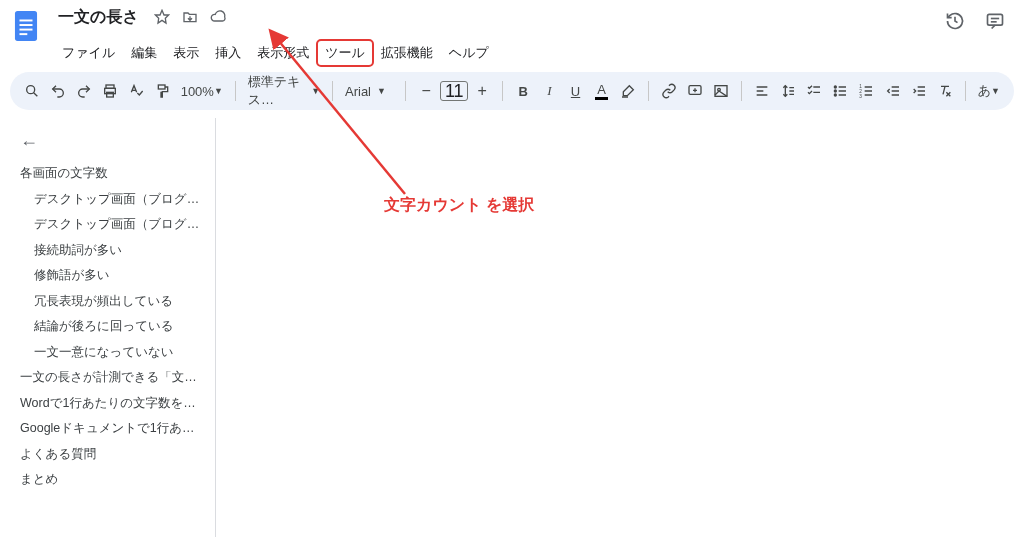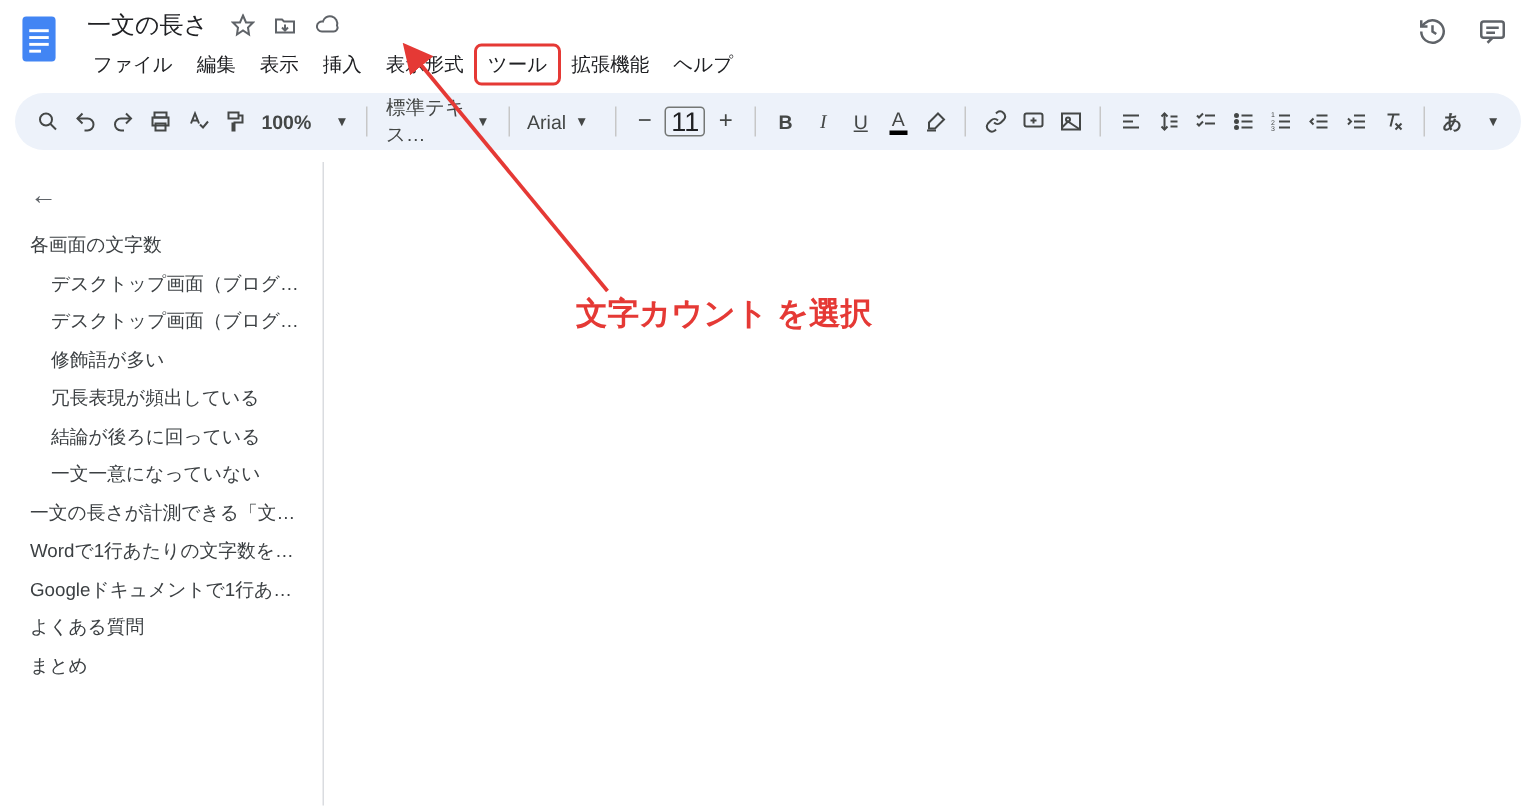--- a/index.html
+++ b/index.html
@@ -13,24 +13,24 @@
     overflow: hidden;
     position: relative;
   }
   
   .header { padding: 6px 10px 0 10px; display: flex; align-items: flex-start; }
   .logo {
     width: 32px; height: 40px; margin-right: 12px; display:flex; align-items:center; justify-content:center;
   }
   .logo svg { width: 26px; height: 34px; }
   .title-block { flex: 1; }
-  .title-row { display: flex; align-items: center; gap: 10px; height: 22px; }
+  .title-row { display: flex; align-items: center; gap: 10px; height: 22px; font-weight: bold; }
   .title-text { font-size: 16px; color: #202124; padding: 1px 4px; }
   .title-icon { width: 18px; height: 18px; color: #5f6368; display:flex; align-items:center; justify-content:center;}
-  .menus { display: flex; gap: 0; margin-top: 2px; }
+  .menus { display: flex; gap: 0; margin-top: 12px; }
   .menu-item {
     padding: 4px 8px;
     font-size: 13px;
     color: #202124;
     border-radius: 4px;
     cursor: pointer;
     position: relative;
   }
   .menu-item.highlighted { outline: 2px solid #e53935; outline-offset: -1px;}
   .right-icons { display:flex; gap:18px; align-items:center; padding-top:4px; padding-right:8px;}
@@ -47,21 +47,21 @@
     gap: 2px;
     overflow:hidden;
   }
   .tb-btn {
     width: 26px; height: 26px;
     display: flex; align-items: center; justify-content: center;
     border-radius: 4px; color:#444746; cursor:pointer;
     font-family: Arial, sans-serif;
   }
   .tb-sep { width:1px; height:20px; background:#c7c7c7; margin: 0 6px; }
-  .tb-text { font-size:13px; color:#444746; padding:0 4px; display:flex; align-items:center; gap:16px; cursor:pointer;font-weight:bold;}
+  .tb-text { font-size:13px; color:#444746; padding:0 4px; display:flex; align-items:center; gap:0; cursor:pointer;}
   .tb-select { display:flex; align-items:center; gap:6px; padding:0 4px; cursor:pointer; color:#444746;}
   .fontsize {
     border:1px solid #747775; border-radius:3px; width:30px; height:20px;
     display:flex; align-items:center; justify-content:center; font-size:18px;
   }
   .caret { font-size:9px; color:#444746; }
   
   .body-area { display:flex; height: calc(537px - 96px); }
   .outline {
     width: 216px;
@@ -71,21 +71,21 @@
   }
   .outline-close { color:#5f6368; cursor:pointer; padding:4px 0 10px 4px; font-size:18px;}
   .outline-list { font-size:12.5px; color:#3c4043; line-height:1.4; }
   .ol-item { padding: 4px 0; cursor:pointer; white-space:nowrap; overflow:hidden; text-overflow:ellipsis; }
   .lvl-1 { padding-left: 4px; }
   .lvl-2 { padding-left: 18px; }
   .doc-area { flex:1; position:relative; background:#fff; }
   
   .annotation-text {
     position:absolute; left:384px; top:195px;
-    color:#e53935; font-size:21px; font-weight:600;
+    color:#e53935; font-size:16px; font-weight:600;
   }
   .arrow-svg { position:absolute; left:245px; top:26px; pointer-events:none; }
   svg { display:block; }
 </style>
 </head>
 <body>
 
 <div class="header">
   <div class="logo">
     <svg viewBox="0 0 40 52">
@@ -314,20 +314,21 @@
   </div>
 </div>
 
 <div class="body-area">
   <div class="outline">
     <div class="outline-close">←</div>
     <div class="outline-list" id="outline-list">
         <div class="ol-item lvl-1">各画面の文字数</div>
         <div class="ol-item lvl-2">デスクトップ画面（ブログ…</div>
         <div class="ol-item lvl-2">デスクトップ画面（ブログ…</div>
+        <div class="ol-item lvl-2">接続助詞が多い</div>
         <div class="ol-item lvl-2">修飾語が多い</div>
         <div class="ol-item lvl-2">冗長表現が頻出している</div>
         <div class="ol-item lvl-2">結論が後ろに回っている</div>
         <div class="ol-item lvl-2">一文一意になっていない</div>
         <div class="ol-item lvl-1">一文の長さが計測できる「文…</div>
         <div class="ol-item lvl-1">Wordで1行あたりの文字数を…</div>
         <div class="ol-item lvl-1">Googleドキュメントで1行あ…</div>
         <div class="ol-item lvl-1">よくある質問</div>
         <div class="ol-item lvl-1">まとめ</div>
       </div>

